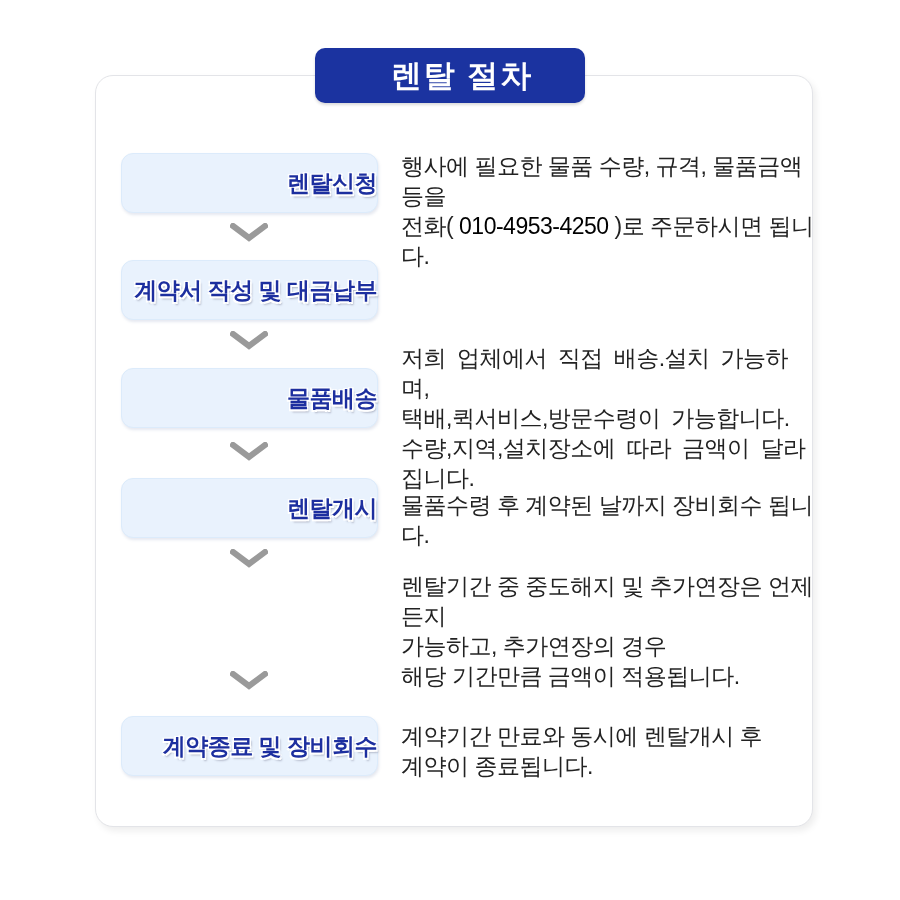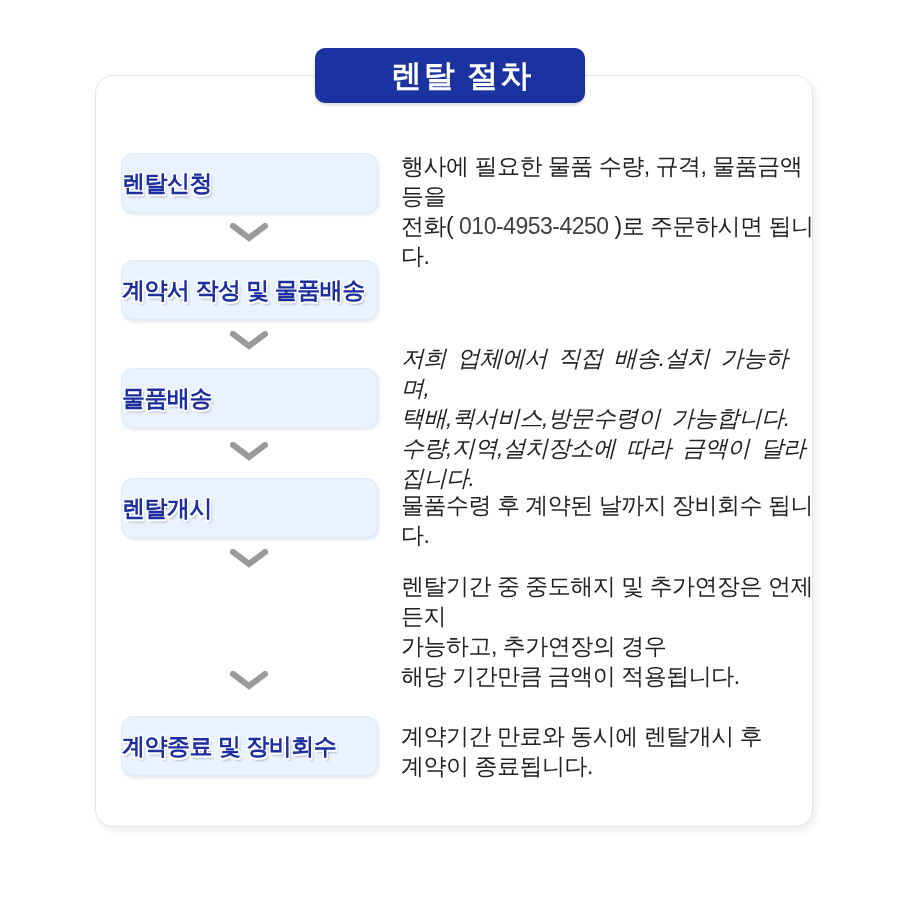--- a/index.html
+++ b/index.html
@@ -45,21 +45,21 @@
   .pill {
     position: absolute;
     left: 121px;
     width: 255px;
     height: 58px;
     background: #e9f2fd;
     border: 1px solid #dcebfb;
     border-radius: 12px;
     display: flex;
     align-items: center;
-    justify-content: flex-start;
+    justify-content: flex-end;
     box-shadow: 1px 2px 3px rgba(110,130,170,0.18);
   }
   .pill span {
     color: #1d2f9f;
     font-weight: 800;
     font-size: 23px;
     letter-spacing: -0.5px;
     text-shadow:
       -1.5px -1.5px 0 #ffffff,
        1.5px -1.5px 0 #ffffff,
@@ -72,22 +72,22 @@
     position: absolute;
     left: 401px;
     width: 414px;
     color: #222222;
     font-size: 23px;
     line-height: 30px;
     font-weight: 500;
     white-space: pre-line;
     letter-spacing: -0.5px;
   }
-  .desc .phone { color: #404040; }
-  .desc.wide { word-spacing: 5px; font-style: italic; }
+  .desc .phone { color: #000000; }
+  .desc.wide { word-spacing: 5px; }
   .chev {
     position: absolute;
     left: 230px;
     width: 38px;
     height: 20px;
   }
 </style>
 </head>
 <body>
 
@@ -103,21 +103,21 @@
     <span>렌탈신청</span>
   </div>
   <div class="desc" style="top:151px"><span>행사에 필요한 물품 수량, 규격, 물품금액 등을
 전화( </span><span class="phone">010-4953-4250</span><span> )로 주문하시면 됩니다.</span></div>
 
   <svg class="chev" style="top:223px" viewBox="0 0 38 20">
     <polyline points="3,3 19,15 35,3" fill="none" stroke="#9a9a9a" stroke-width="6" stroke-linecap="square"></polyline>
   </svg>
 
   <div class="pill" style="top:260px">
-    <span>계약서 작성 및 물품배송</span>
+    <span>계약서 작성 및 대금납부</span>
   </div>
 
   <svg class="chev" style="top:331px" viewBox="0 0 38 20">
     <polyline points="3,3 19,15 35,3" fill="none" stroke="#9a9a9a" stroke-width="6" stroke-linecap="square"></polyline>
   </svg>
 
   <div class="pill" style="top:368px">
     <span>물품배송</span>
   </div>
   <div class="desc wide" style="top:343px"><span>저희 업체에서 직접 배송.설치 가능하며,

